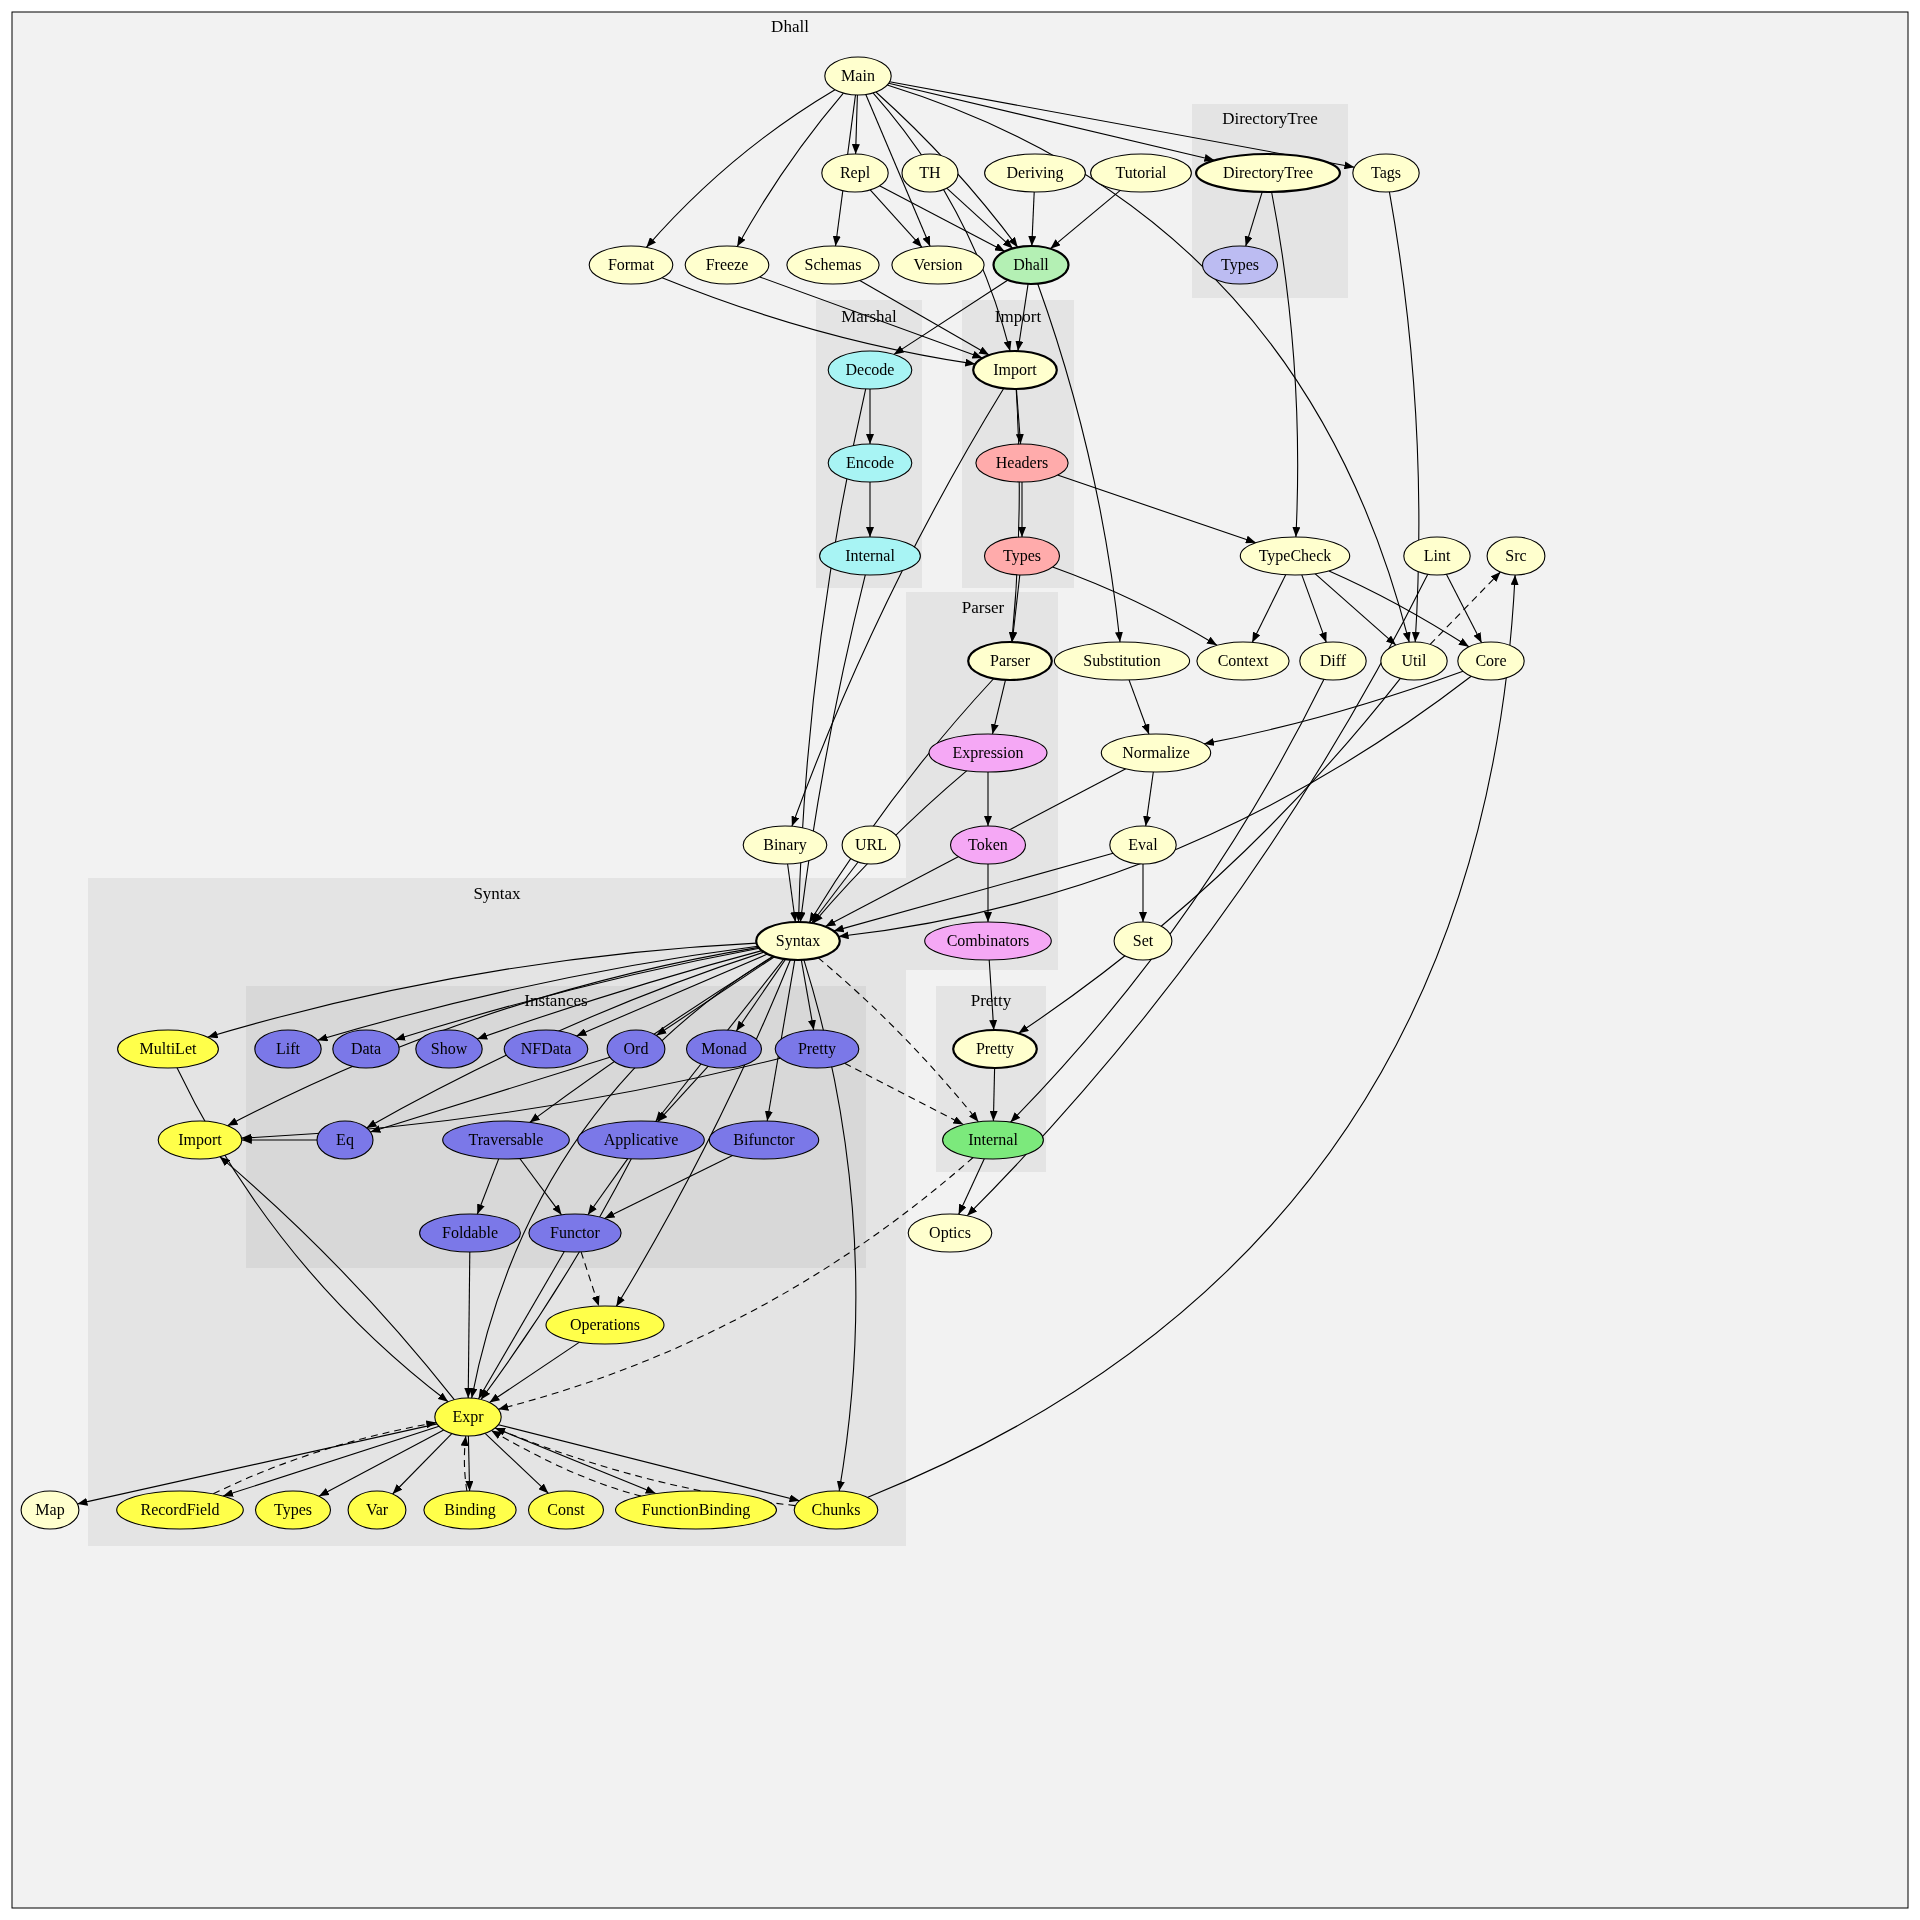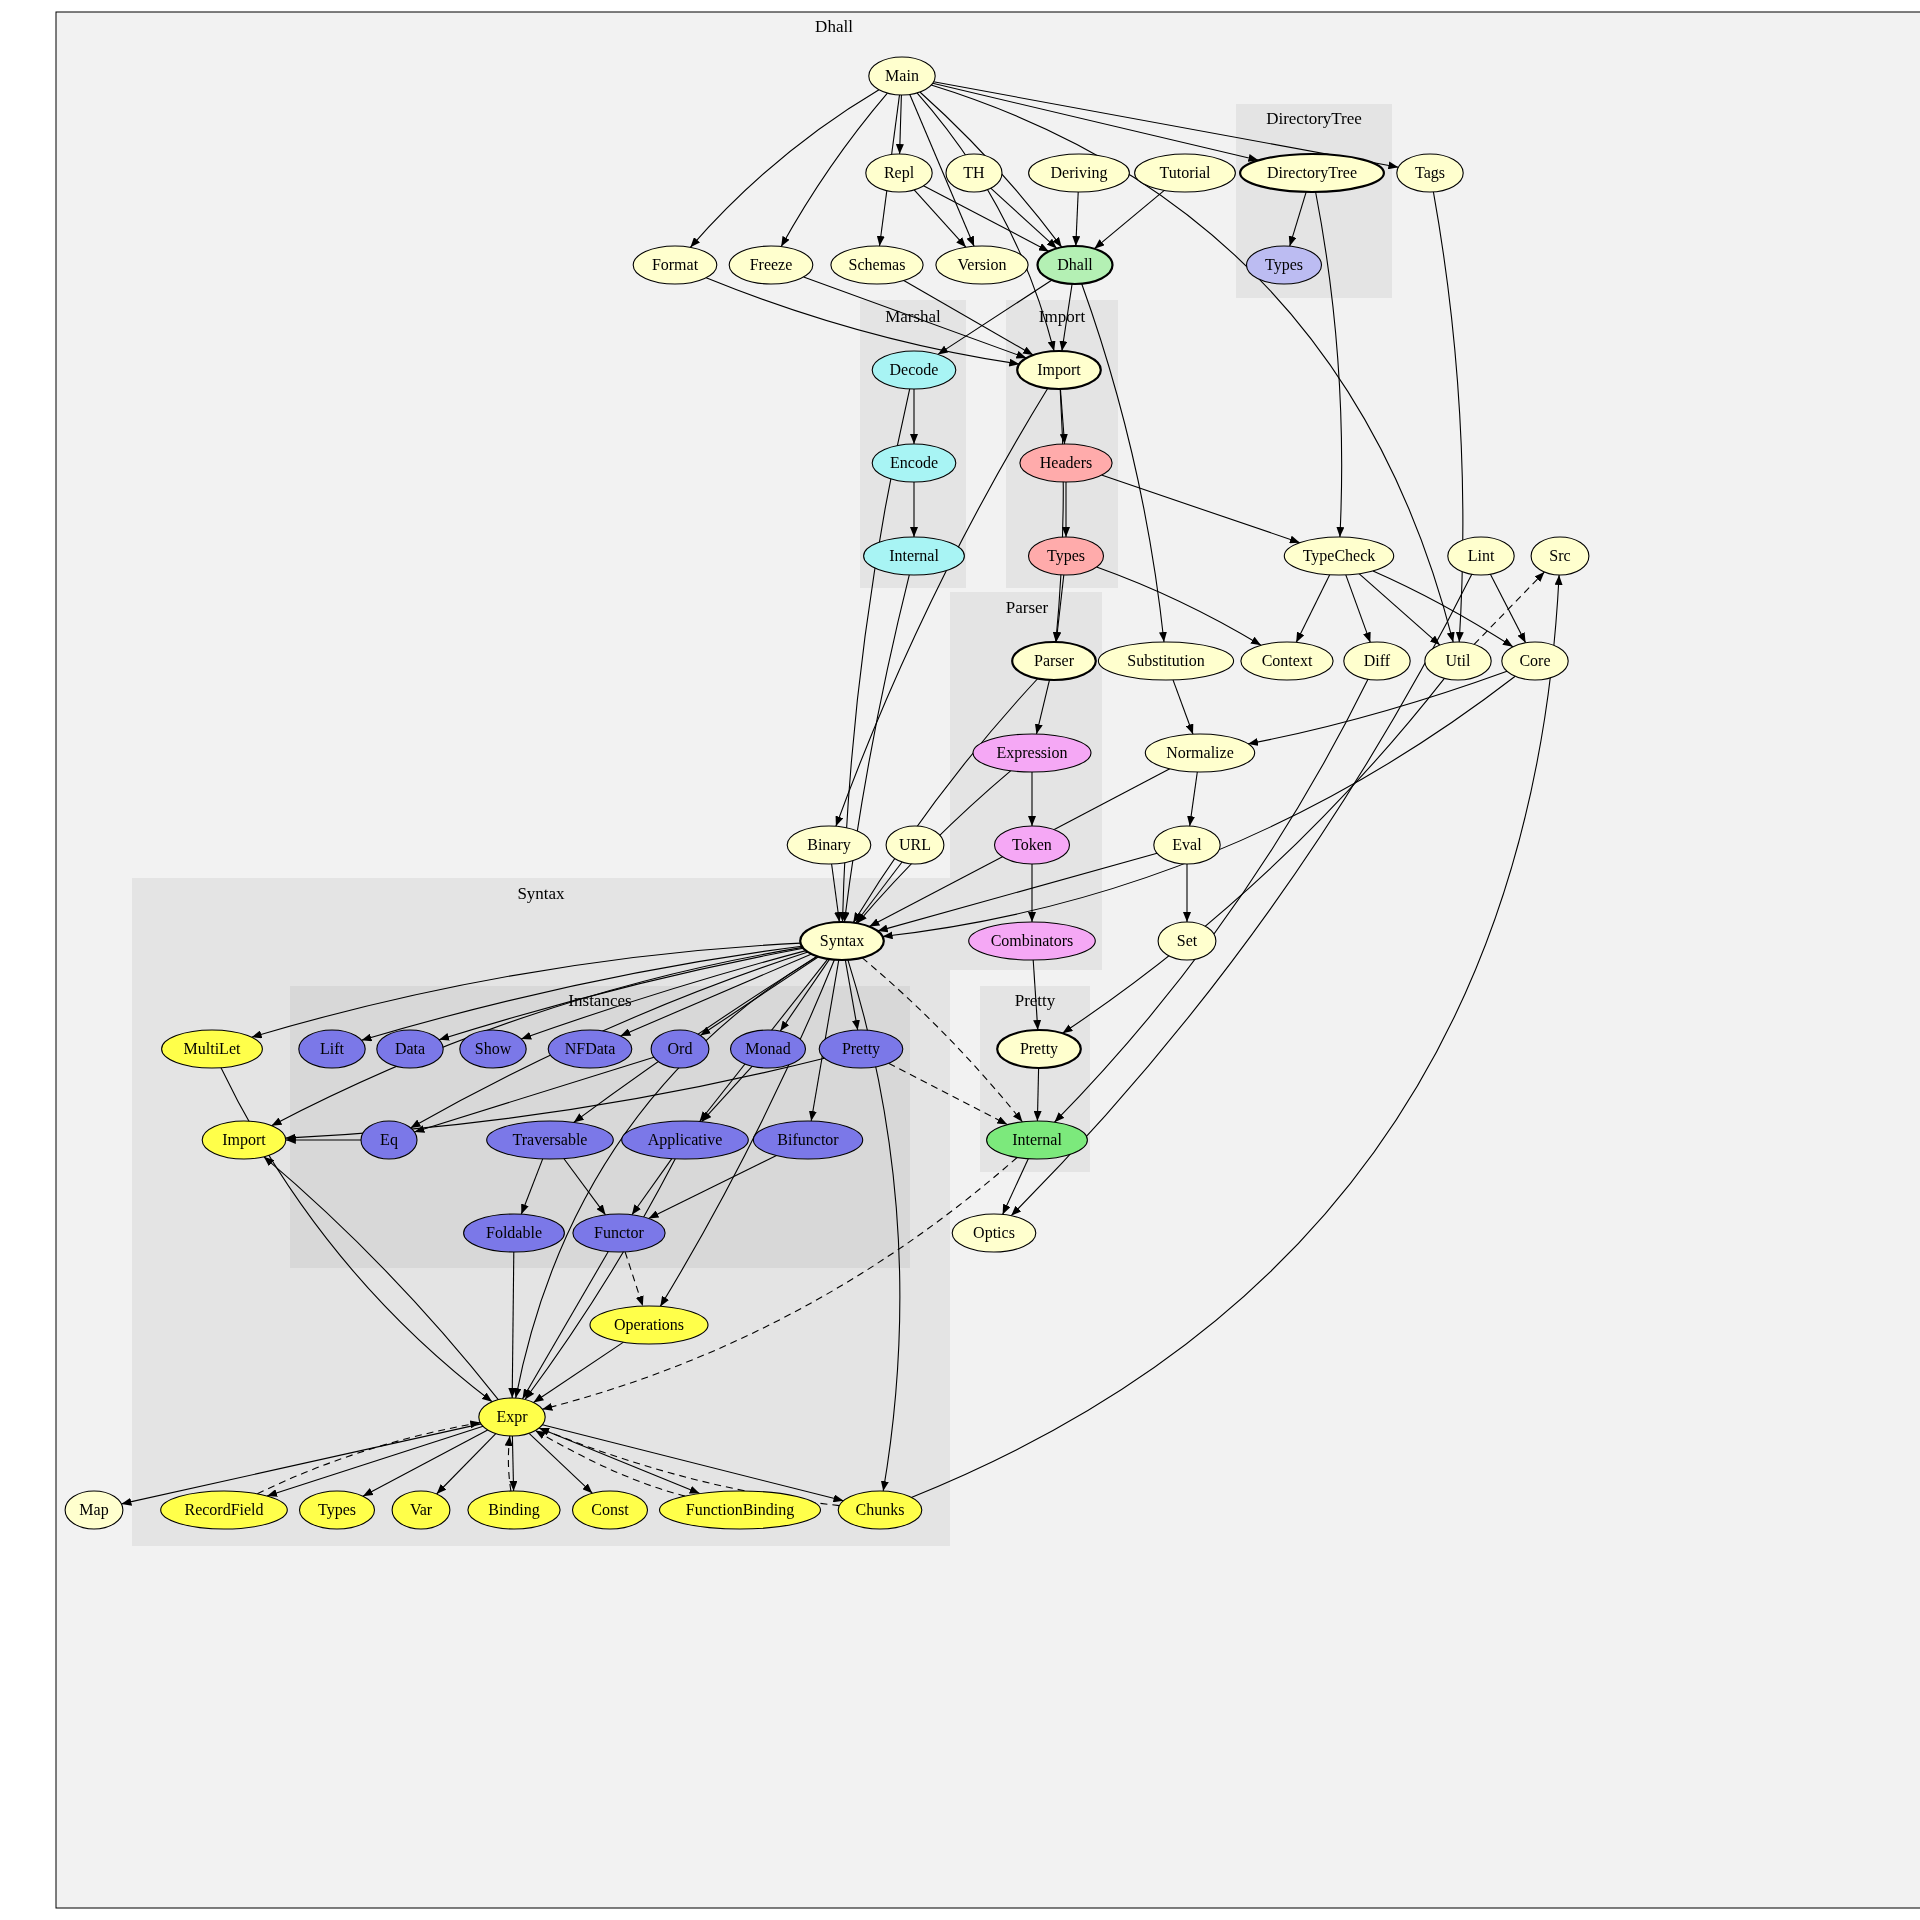--- a/index.html
+++ b/index.html
@@ -1,17 +1,17 @@
 <!DOCTYPE html>
 <html><head>
 <meta charset="utf-8">
 <style>
   html,body{margin:0;padding:0;background:#ffffff;}
   body{font-family:"Liberation Serif","DejaVu Serif",serif;}
-  .graph-wrap{width:1764px;height:1920px;position:relative;background:#ffffff;margin-left:44px;}
+  .graph-wrap{width:1764px;height:1920px;position:relative;background:#ffffff;}
   svg{display:block;width:1920px;height:1920px;}
   .clabel{font-size:17px;fill:#000000;}
   .nlabel{font-size:16px;fill:#000000;}
 </style>
 </head>
 <body>
 
 <div class="graph-wrap">
   <svg id="graph" xmlns="http://www.w3.org/2000/svg" viewBox="0 0 1920 1920">
       <defs>

